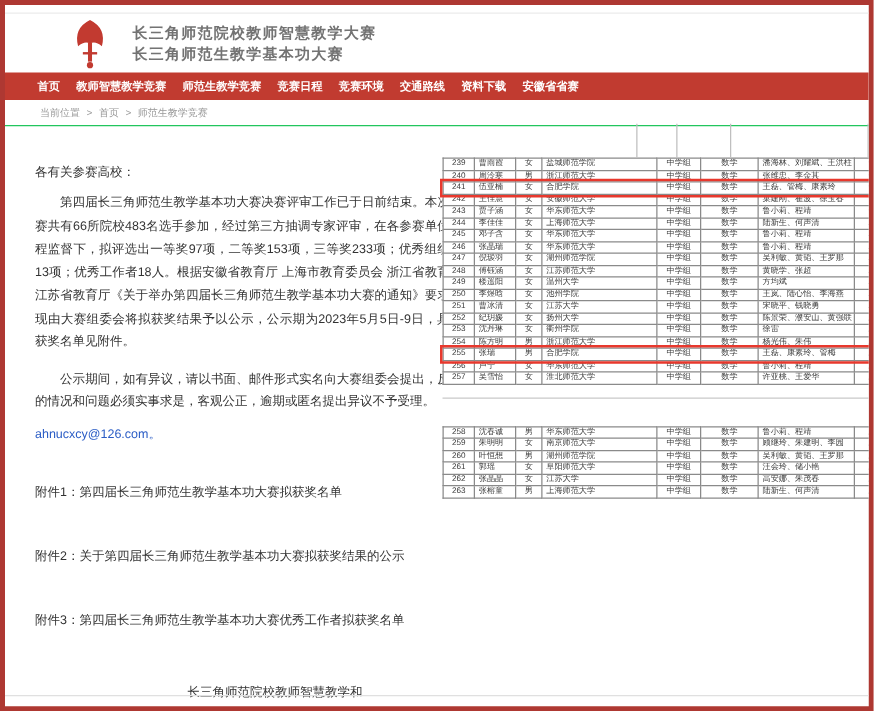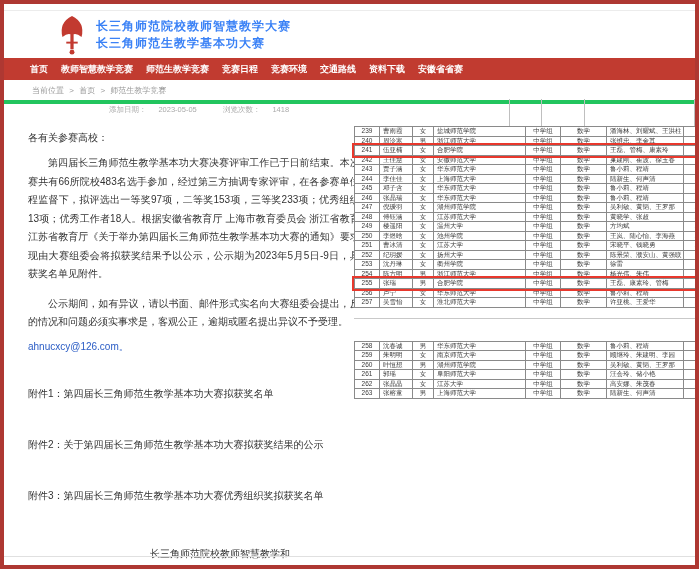--- a/index.html
+++ b/index.html
@@ -5,32 +5,32 @@
   html,body { margin:0; padding:0; background:#ffffff; }
   .frame {
     position:relative; width:699px; height:569px; box-sizing:border-box;
     border:4px solid #ae3832; background:#fff; overflow:hidden;
     font-family:"Liberation Sans","DejaVu Sans",sans-serif; color:#333;
   }
   
   .top-line { border-top:1px solid #ececec; margin-top:6px; }
   .logo-row { display:flex; align-items:center; margin:3px 0 2px 48px; height:42px; }
   .logo-svg { width:40px; height:42px; flex:0 0 auto; }
-  .logo-text { margin-left:4px; color:#3b82f6; font-weight:bold; font-size:12px; line-height:17px; letter-spacing:1px; }
+  .logo-text { margin-left:14px; color:#737373; font-weight:bold; font-size:12px; line-height:17px; letter-spacing:1px; }
   .navbar { display:flex; align-items:center; gap:13px; background:#c13b30; height:22px; padding-left:26px; }
   .nav-item { color:#fff; font-size:9px; font-weight:bold; white-space:nowrap; cursor:pointer; }
-  .breadcrumb { font-size:8px; color:#999; padding:5px 0 4px 28px; border-bottom:4px solid #22c55e; }
+  .breadcrumb { font-size:8px; color:#999; padding:5px 0 4px 28px; border-bottom:1px solid #22c55e; }
   .breadcrumb span { margin-right:3px; }
   .bc-link { cursor:pointer; }
   
   .article { position:absolute; left:24px; top:94px; width:342px; }
   .article h1 { margin:10px 0 0; font-size:12.5px; font-weight:bold; color:#333; text-align:center; letter-spacing:0.5px; }
   .meta { margin-top:7px; text-align:center; font-size:7.5px; color:#aaa; }
   .meta span { margin:0 6px; }
-  .salutation { margin-top:16px; font-size:10px; }
+  .salutation { margin-top:33px; font-size:10px; }
   .para { margin:9px 0 0; font-size:10px; line-height:18.5px; text-align:justify; text-indent:2em; }
   .para.p2 { margin-top:11px; }
   .para.contact { margin-top:11px; }
   .email-link { display:inline-block; margin-top:8px; font-size:10px; color:#2a5cc5; cursor:pointer; }
   .attachments { margin-top:16px; }
   .attachment { font-size:10px; line-height:23px; color:#333; cursor:pointer;margin-top:28px; }
   .signature { margin:34px 10px 0 auto; width:280px; text-align:center; font-size:10px; line-height:25px; }
   .footer-line { position:absolute; left:0; right:0; bottom:8px; border-top:1px solid #e0e0e0; }
   
   .results { position:absolute; left:350px; top:122px; width:341px; background:#fff; }
@@ -81,32 +81,28 @@
 
   <div class="breadcrumb">
     <span>当前位置</span>
     <span>&gt;</span>
     <span class="bc-link">首页</span>
     <span>&gt;</span>
     <span class="bc-link">师范生教学竞赛</span>
   </div>
 
   <div class="article">
-    <div class="meta">
-      <span><span>添加日期：</span><span>2023-05-05</span></span>
-      <span><span>浏览次数：</span><span>1418</span></span>
-    </div>
     <div class="salutation">各有关参赛高校：</div>
     <p class="para p1">第四届长三角师范生教学基本功大赛决赛评审工作已于日前结束。本次比赛共有66所院校483名选手参加，经过第三方抽调专家评审，在各参赛单位全程监督下，拟评选出一等奖97项，二等奖153项，三等奖233项；优秀组织奖13项；优秀工作者18人。根据安徽省教育厅 上海市教育委员会 浙江省教育厅 江苏省教育厅《关于举办第四届长三角师范生教学基本功大赛的通知》要求，现由大赛组委会将拟获奖结果予以公示，公示期为2023年5月5日-9日，具体获奖名单见附件。</p>
     <p class="para p2">公示期间，如有异议，请以书面、邮件形式实名向大赛组委会提出，反映的情况和问题必须实事求是，客观公正，逾期或匿名提出异议不予受理。</p>
     <a class="email-link">ahnucxcy@126.com。</a>
     <div class="attachments" id="attachments">
         <div class="attachment">附件1：第四届长三角师范生教学基本功大赛拟获奖名单</div>
         <div class="attachment">附件2：关于第四届长三角师范生教学基本功大赛拟获奖结果的公示</div>
-        <div class="attachment">附件3：第四届长三角师范生教学基本功大赛优秀组织奖拟获奖名单</div>
+        <div class="attachment">附件3：第四届长三角师范生教学基本功大赛优秀工作者拟获奖名单</div>
       </div>
     <div class="signature">
       <div>长三角师范院校教师智慧教学和</div>
       <div>师范生教学基本功大赛组委会</div>
 
     </div>
   </div>
 
   <div class="results">
     <div class="stub" style="left:155px"></div>

